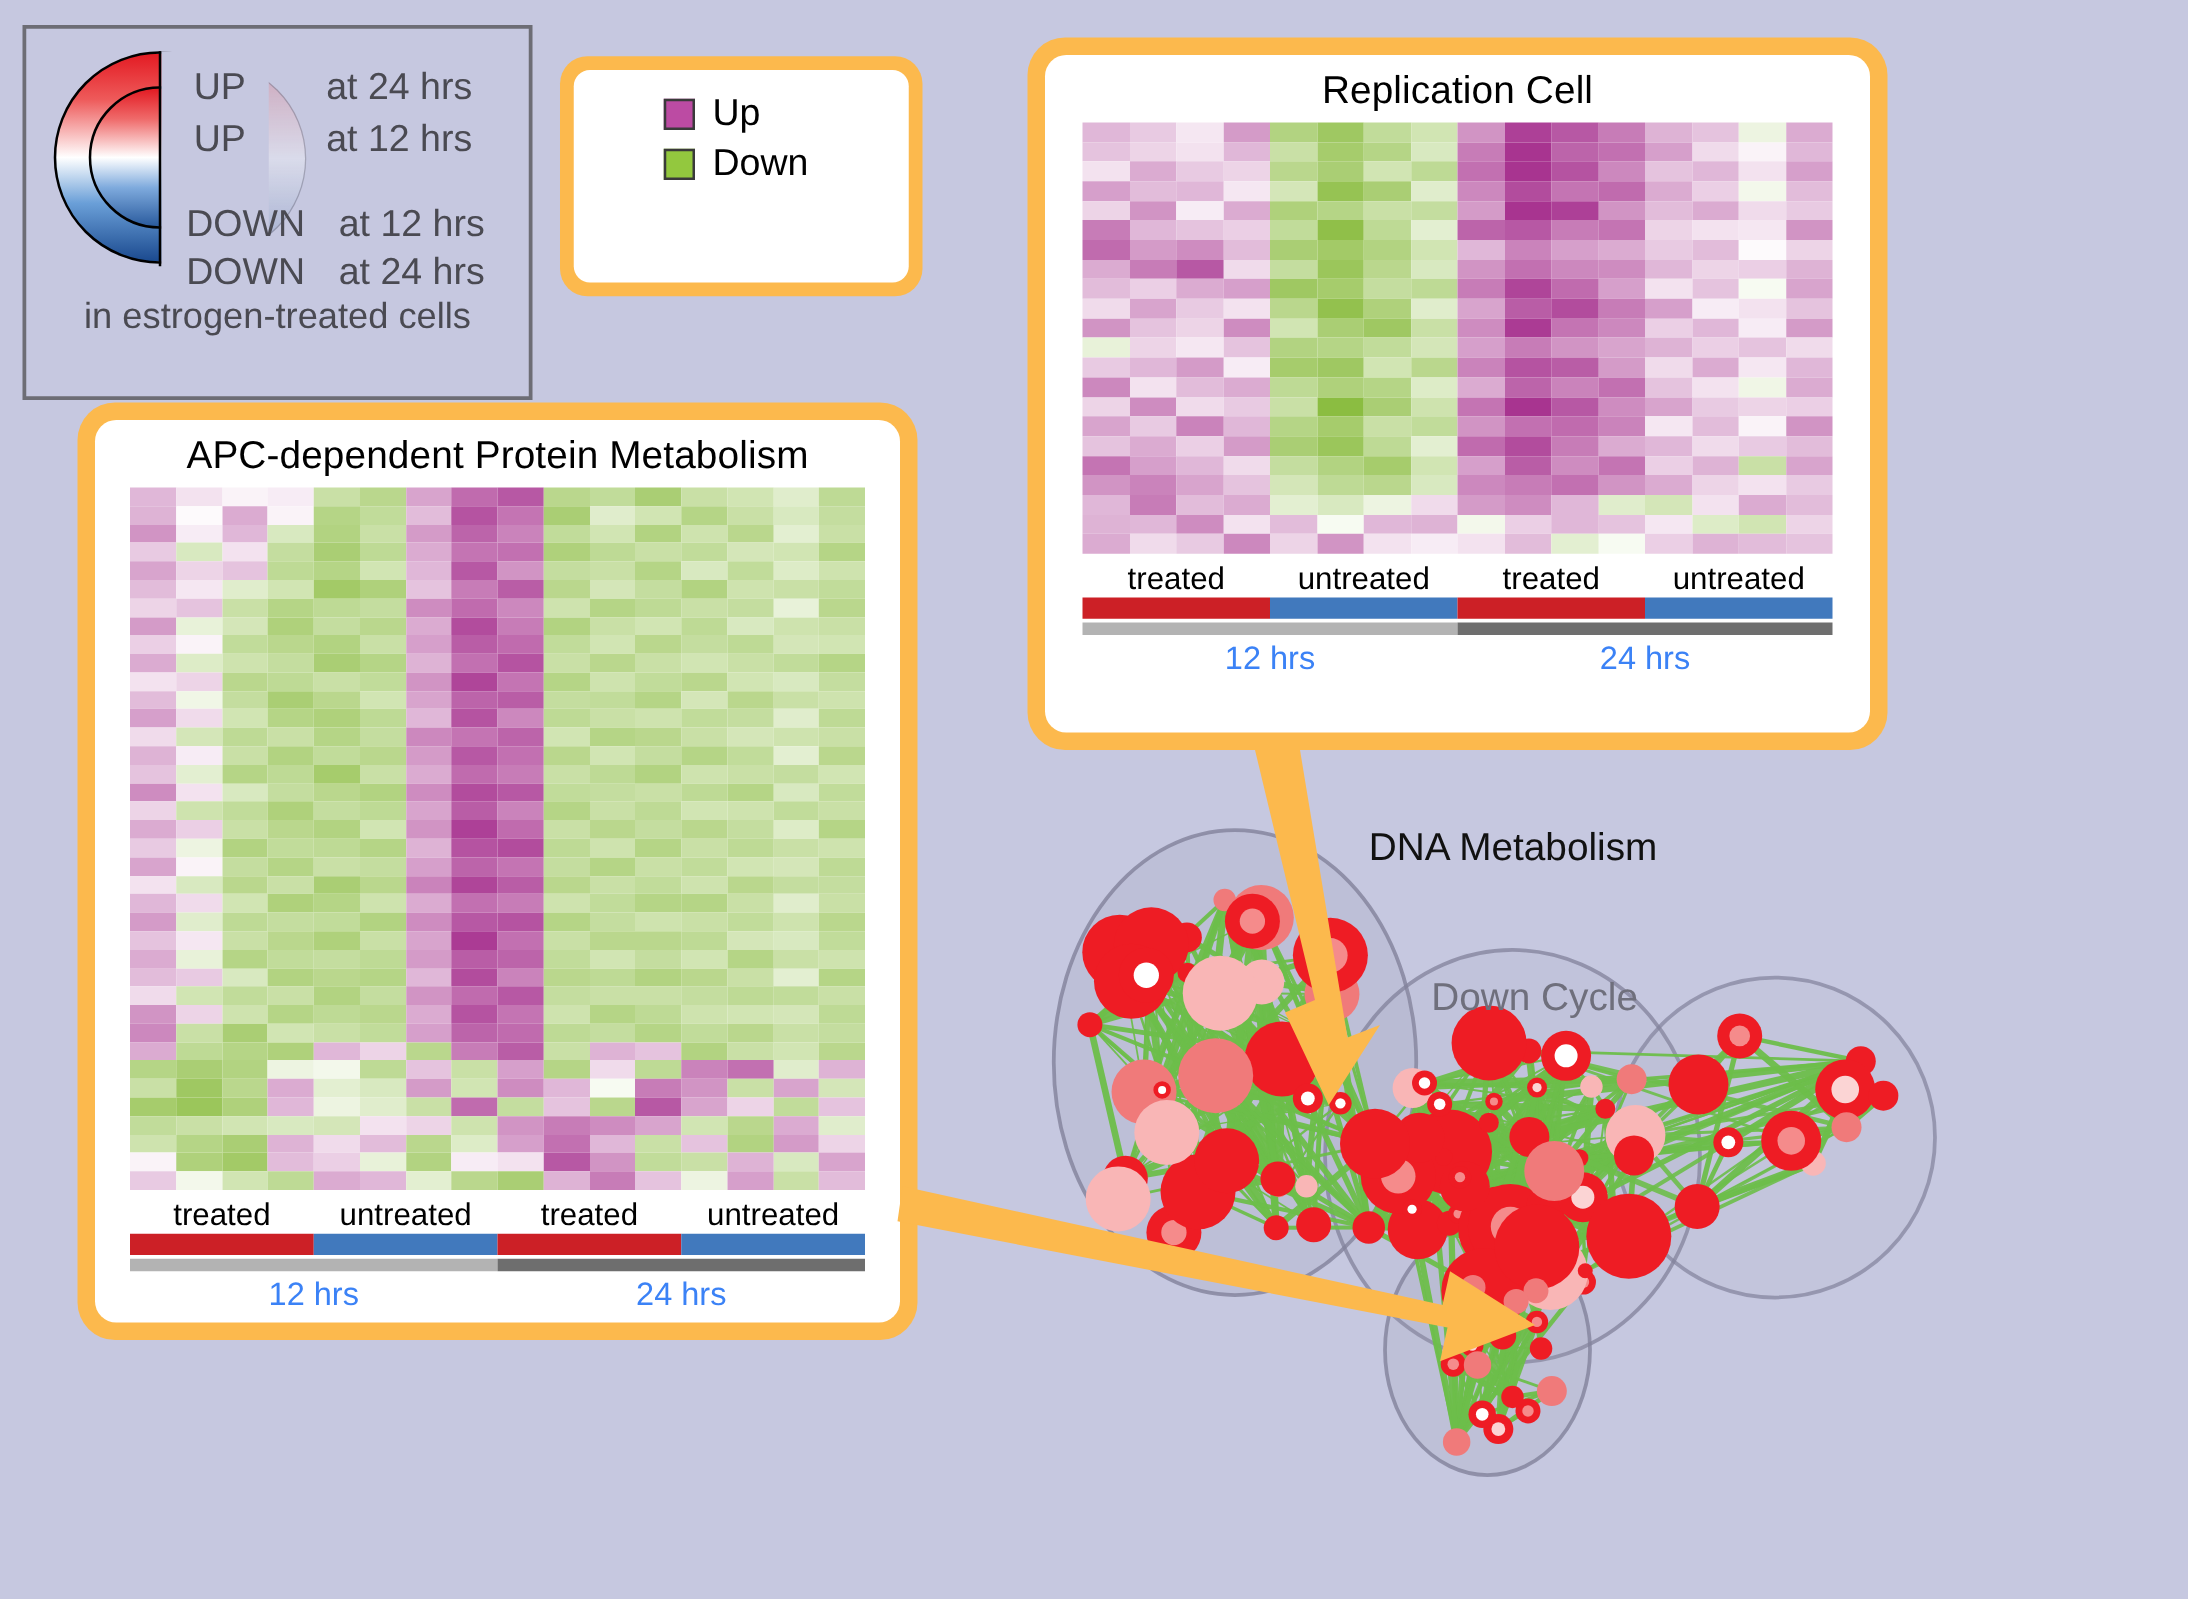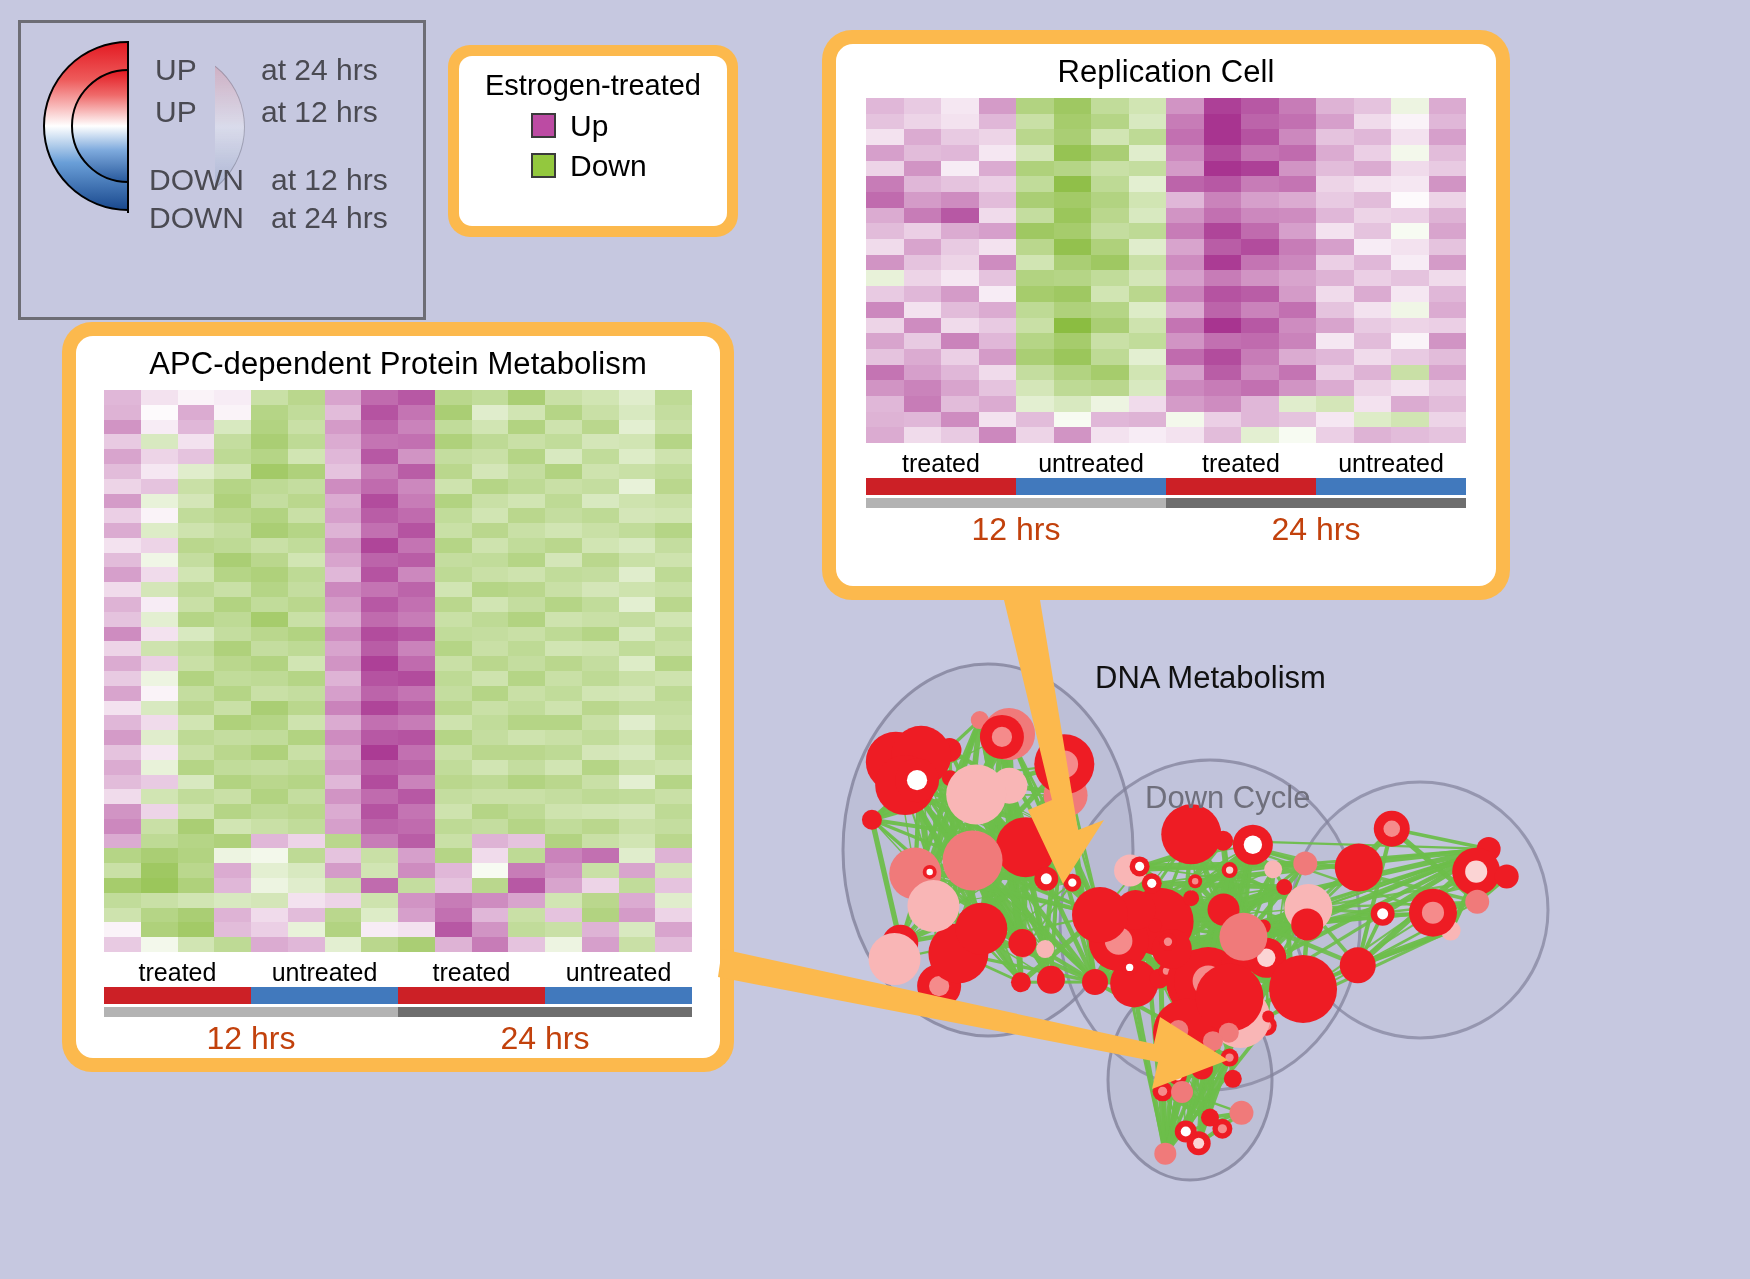--- a/index.html
+++ b/index.html
@@ -71,21 +71,21 @@
     padding-top:10px;letter-spacing:.1px;
   }
   .hm{display:grid;}
   .hm div{width:100%;height:100%;}
   .axis-labels{display:flex;}
   .axis-labels span{flex:1;text-align:center;font-size:25px;color:#000;}
   .bar4{display:flex;height:17px;}
   .bar2{display:flex;height:10px;}
   .bar4 i,.bar2 i{flex:1;display:block;}
   .time-labels{display:flex;}
-  .time-labels span{flex:1;text-align:center;font-size:32px;color:#c2410c;}
+  .time-labels span{flex:1;text-align:center;font-size:26px;color:#3b82f6;}
 
   
   #network{position:absolute;left:790px;top:610px;width:960px;height:669px;}
   #network svg{position:absolute;left:0;top:0;}
   .netlabel{position:absolute;white-space:pre-line;}
   #lbl-dna{left:305px;top:50px;font-size:31px;color:#111;}
   #lbl-cell{left:355px;top:170px;font-size:31px;color:#6f6f7c;}
   #lbl-micro{left:590px;top:368px;font-size:31px;color:#8a8a97;line-height:1.22;text-align:left;}
   #lbl-ubi{left:58px;top:430px;font-size:31px;color:#111;line-height:1.22;}
 
@@ -109,27 +109,27 @@
     <div class="wl-txt" style="left:134px;top:30px;">UP</div>
     <div class="wl-txt" style="left:240px;top:30px;">at 24 hrs</div>
     <div class="wl-txt" style="left:134px;top:72px;">UP</div>
     <div class="wl-txt" style="left:240px;top:72px;">at 12 hrs</div>
     <div class="wl-txt" style="left:128px;top:140px;">DOWN</div>
     <div class="wl-txt" style="left:250px;top:140px;">at 12 hrs</div>
     <div class="wl-txt" style="left:128px;top:178px;">DOWN</div>
     <div class="wl-txt" style="left:250px;top:178px;">at 24 hrs</div>
 
     <div class="wl-foot">
+      <div>in estrogen-treated cells</div>
     </div>
   </div>
 
   <div id="ud-legend">
     <div class="inner">
       <div class="title">
-        <div>Estrogen-treated</div>
       </div>
       <div class="row">
         <span class="sw" style="background:#bc4ba3"></span>
         <span>Up</span>
       </div>
       <div class="row">
         <span class="sw" style="background:#93c83e"></span>
         <span>Down</span>
       </div>
     </div>

